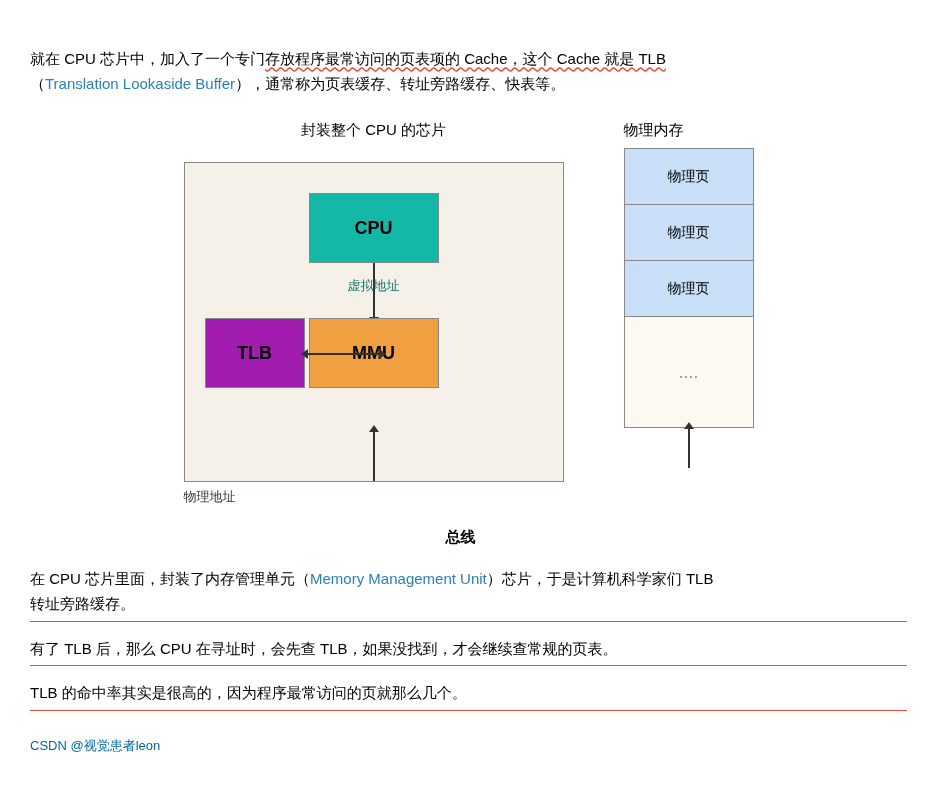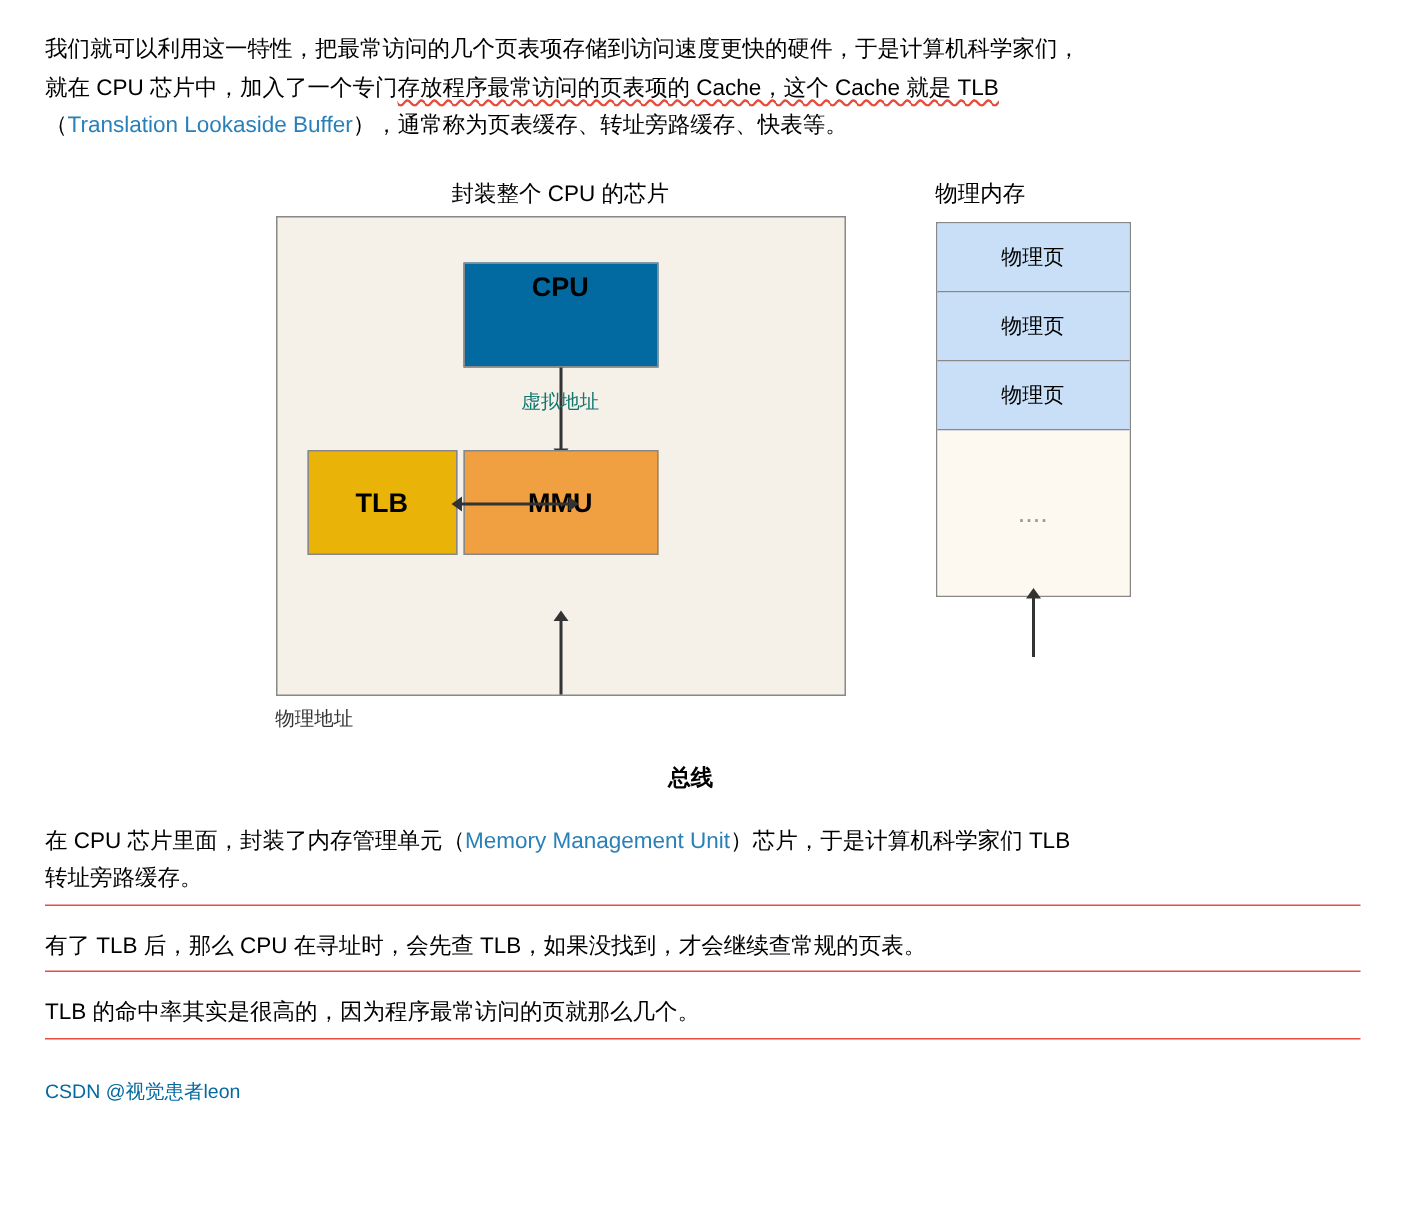--- a/index.html
+++ b/index.html
@@ -31,38 +31,38 @@
       margin: 20px 0 10px 0;
       justify-content: center;
     }
     .cpu-chip-area {
       display: flex;
       flex-direction: column;
       align-items: center;
     }
     .chip-label {
       font-size: 15px;
-      margin-bottom: 2px;
+      margin-bottom: 20px;
       color: #000;
     }
     .chip-box {
       border: 1.5px solid #888;
       background: #f5f0e8;
       width: 380px;
       height: 320px;
       position: relative;
       padding: 20px;
     }
     .cpu-box {
-      background: #0369a1;
+      background: #14b8a6;
       border: 1.5px solid #888;
       width: 130px;
       height: 70px;
       display: flex;
-      align-items: flex-start;
+      align-items: center;
       justify-content: center;
       font-size: 18px;
       font-weight: bold;
       position: absolute;
       top: 30px;
       left: 50%;
       transform: translateX(-50%);
     }
     .virtual-addr-label {
       position: absolute;
@@ -82,21 +82,21 @@
       align-items: center;
       justify-content: center;
       font-size: 18px;
       font-weight: bold;
       position: absolute;
       top: 155px;
       left: 50%;
       transform: translateX(-50%);
     }
     .tlb-box {
-      background: #eab308;
+      background: #a21caf;
       border: 1.5px solid #888;
       width: 100px;
       height: 70px;
       display: flex;
       align-items: center;
       justify-content: center;
       font-size: 18px;
       font-weight: bold;
       position: absolute;
       top: 155px;
@@ -200,21 +200,21 @@
     }
     .phys-mem-box {
       border: 1.5px solid #888;
       width: 130px;
       display: flex;
       flex-direction: column;
     }
     .phys-page {
       background: #c8dff7;
       border-bottom: 1px solid #888;
-      height: 46px;
+      height: 56px;
       display: flex;
       align-items: center;
       justify-content: center;
       font-size: 14px;
     }
     .phys-page-empty {
       background: #fdf8f0;
       height: 110px;
       display: flex;
       align-items: center;
@@ -239,21 +239,21 @@
       margin-top: 10px;
     }
     .chip-wrapper {
       position: relative;
     }
   </style>
 </head>
 <body>
 
 <div class="text-block">
-  <span>我们就可以利用这一特性，把最常访问的几个页表项存储到访问速度更快的硬件，于是计算机科学家们，</span><br>
+  <br>
   <span>就在 CPU 芯片中，加入了一个专门</span><span class="highlight-underline">存放程序最常访问的页表项的 Cache，这个 Cache 就是 TLB</span><br>
   <span>（</span><span class="italic-blue">Translation Lookaside Buffer</span><span>），通常称为页表缓存、转址旁路缓存、快表等。</span>
 </div>
 
 <div class="diagram-section">
 
   <div class="cpu-chip-area">
     <div class="chip-label">封装整个 CPU 的芯片</div>
     <div class="chip-wrapper">
       <div class="chip-box">

